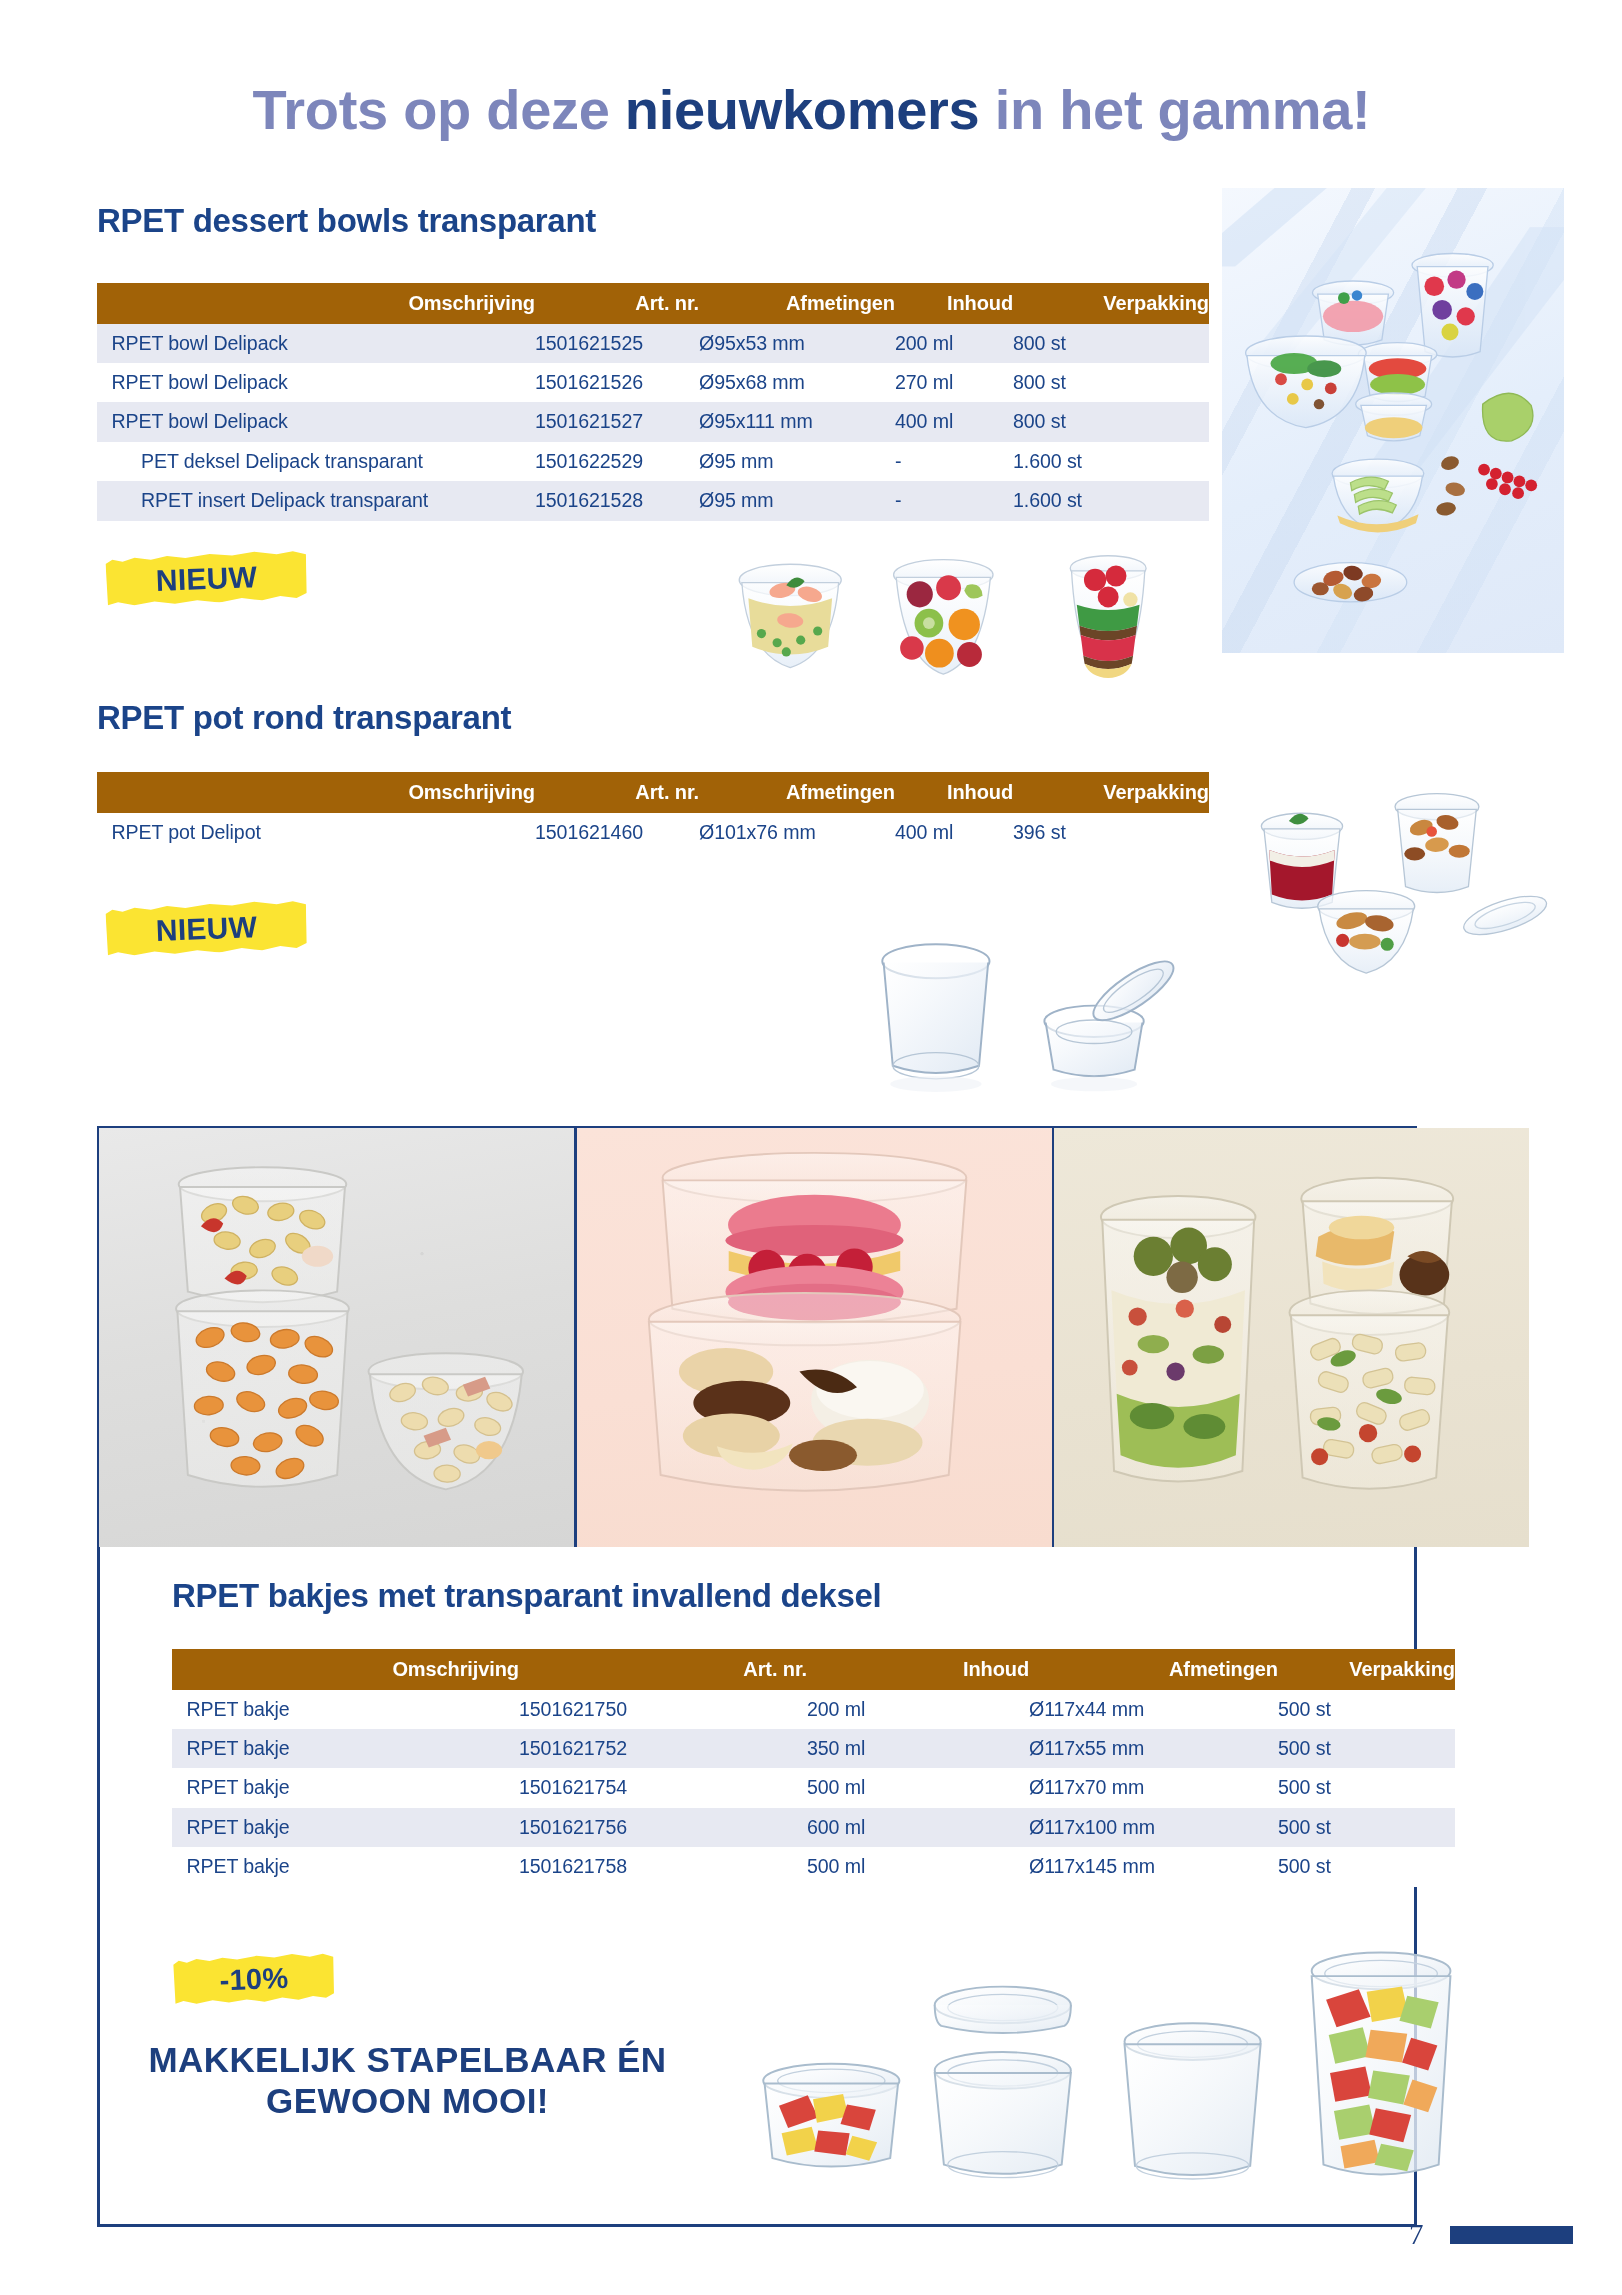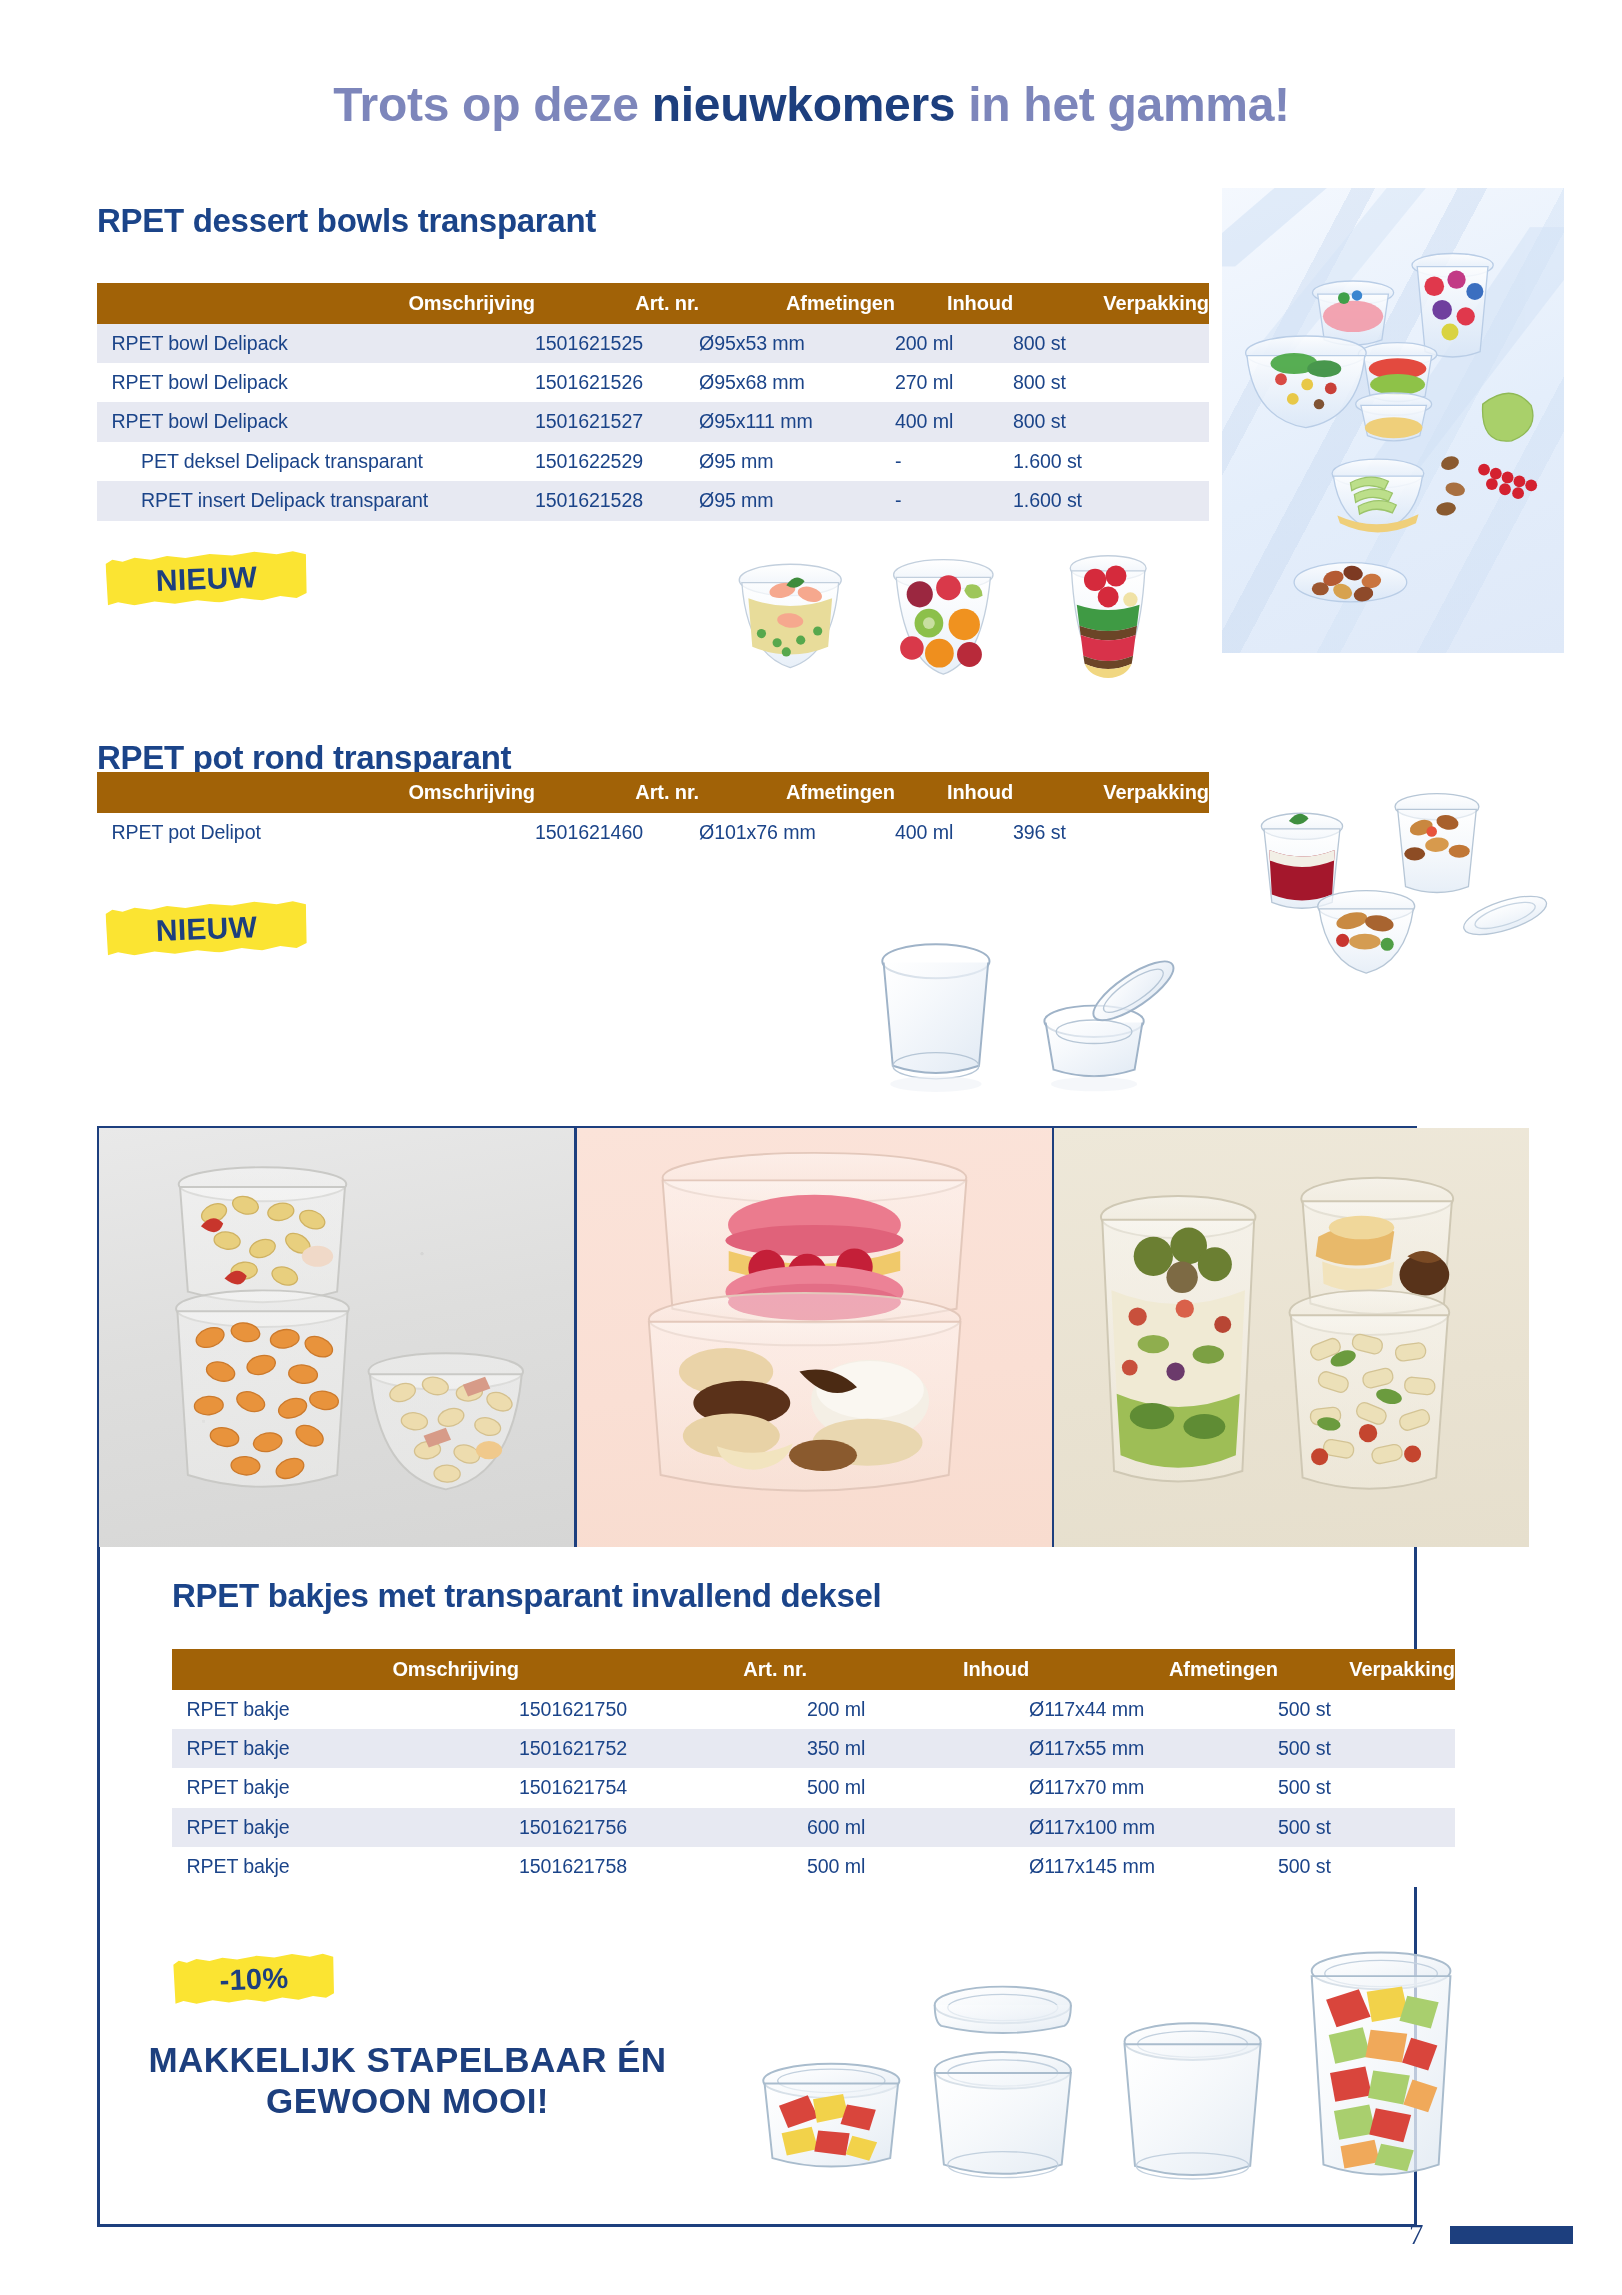--- a/index.html
+++ b/index.html
@@ -10,21 +10,21 @@
     -webkit-font-smoothing:antialiased;
     position:relative;
     overflow:hidden;
   }
   .page{position:absolute;inset:0;}
 
   
   .page-title{
     position:absolute;left:0;right:0;top:77px;
     text-align:center;
-    font-size:48px;font-weight:bold;letter-spacing:-0.3px;
+    font-size:56px;font-weight:bold;letter-spacing:-0.3px;
     white-space:nowrap;
   }
   .t-light{color:#7d86bb;}
   .t-dark{color:#1d3f7e;}
 
   
   .sec-heading{
     position:absolute;
     color:#1b4489;
     font-size:33px;font-weight:bold;letter-spacing:-0.3px;
@@ -335,21 +335,21 @@
       </g>
       <circle cx="638" cy="88" r="11" fill="#f0e2a6"></circle>
       <path d="M556 96 Q604 112 652 96 L648 128 Q604 144 560 128 Z" fill="#3f9a44"></path>
       <path d="M560 128 Q604 144 648 128 L646 142 Q604 158 562 142 Z" fill="#6b4527"></path>
       <path d="M562 142 Q604 158 646 142 L642 174 Q604 190 566 174 Z" fill="#d8324a"></path>
       <path d="M566 174 Q604 190 642 174 L640 186 Q604 202 568 186 Z" fill="#6b4527"></path>
       <path d="M568 186 Q604 202 640 186 Q632 206 604 208 Q576 206 568 186 Z" fill="#f1d781"></path>
     </svg>
   </div>
 
-  <div class="sec-heading" style="left:97px;top:739px;">RPET pot rond transparant</div>
+  <div class="sec-heading" style="left:97px;top:699px;">RPET pot rond transparant</div>
 
   <table class="tbl" style="left:97px;top:772px;width:1112px;">
     <colgroup>
       <col style="width:438px">
         <col style="width:164px">
         <col style="width:196px">
         <col style="width:118px">
         <col style="width:196px">
     </colgroup>
     <thead>

